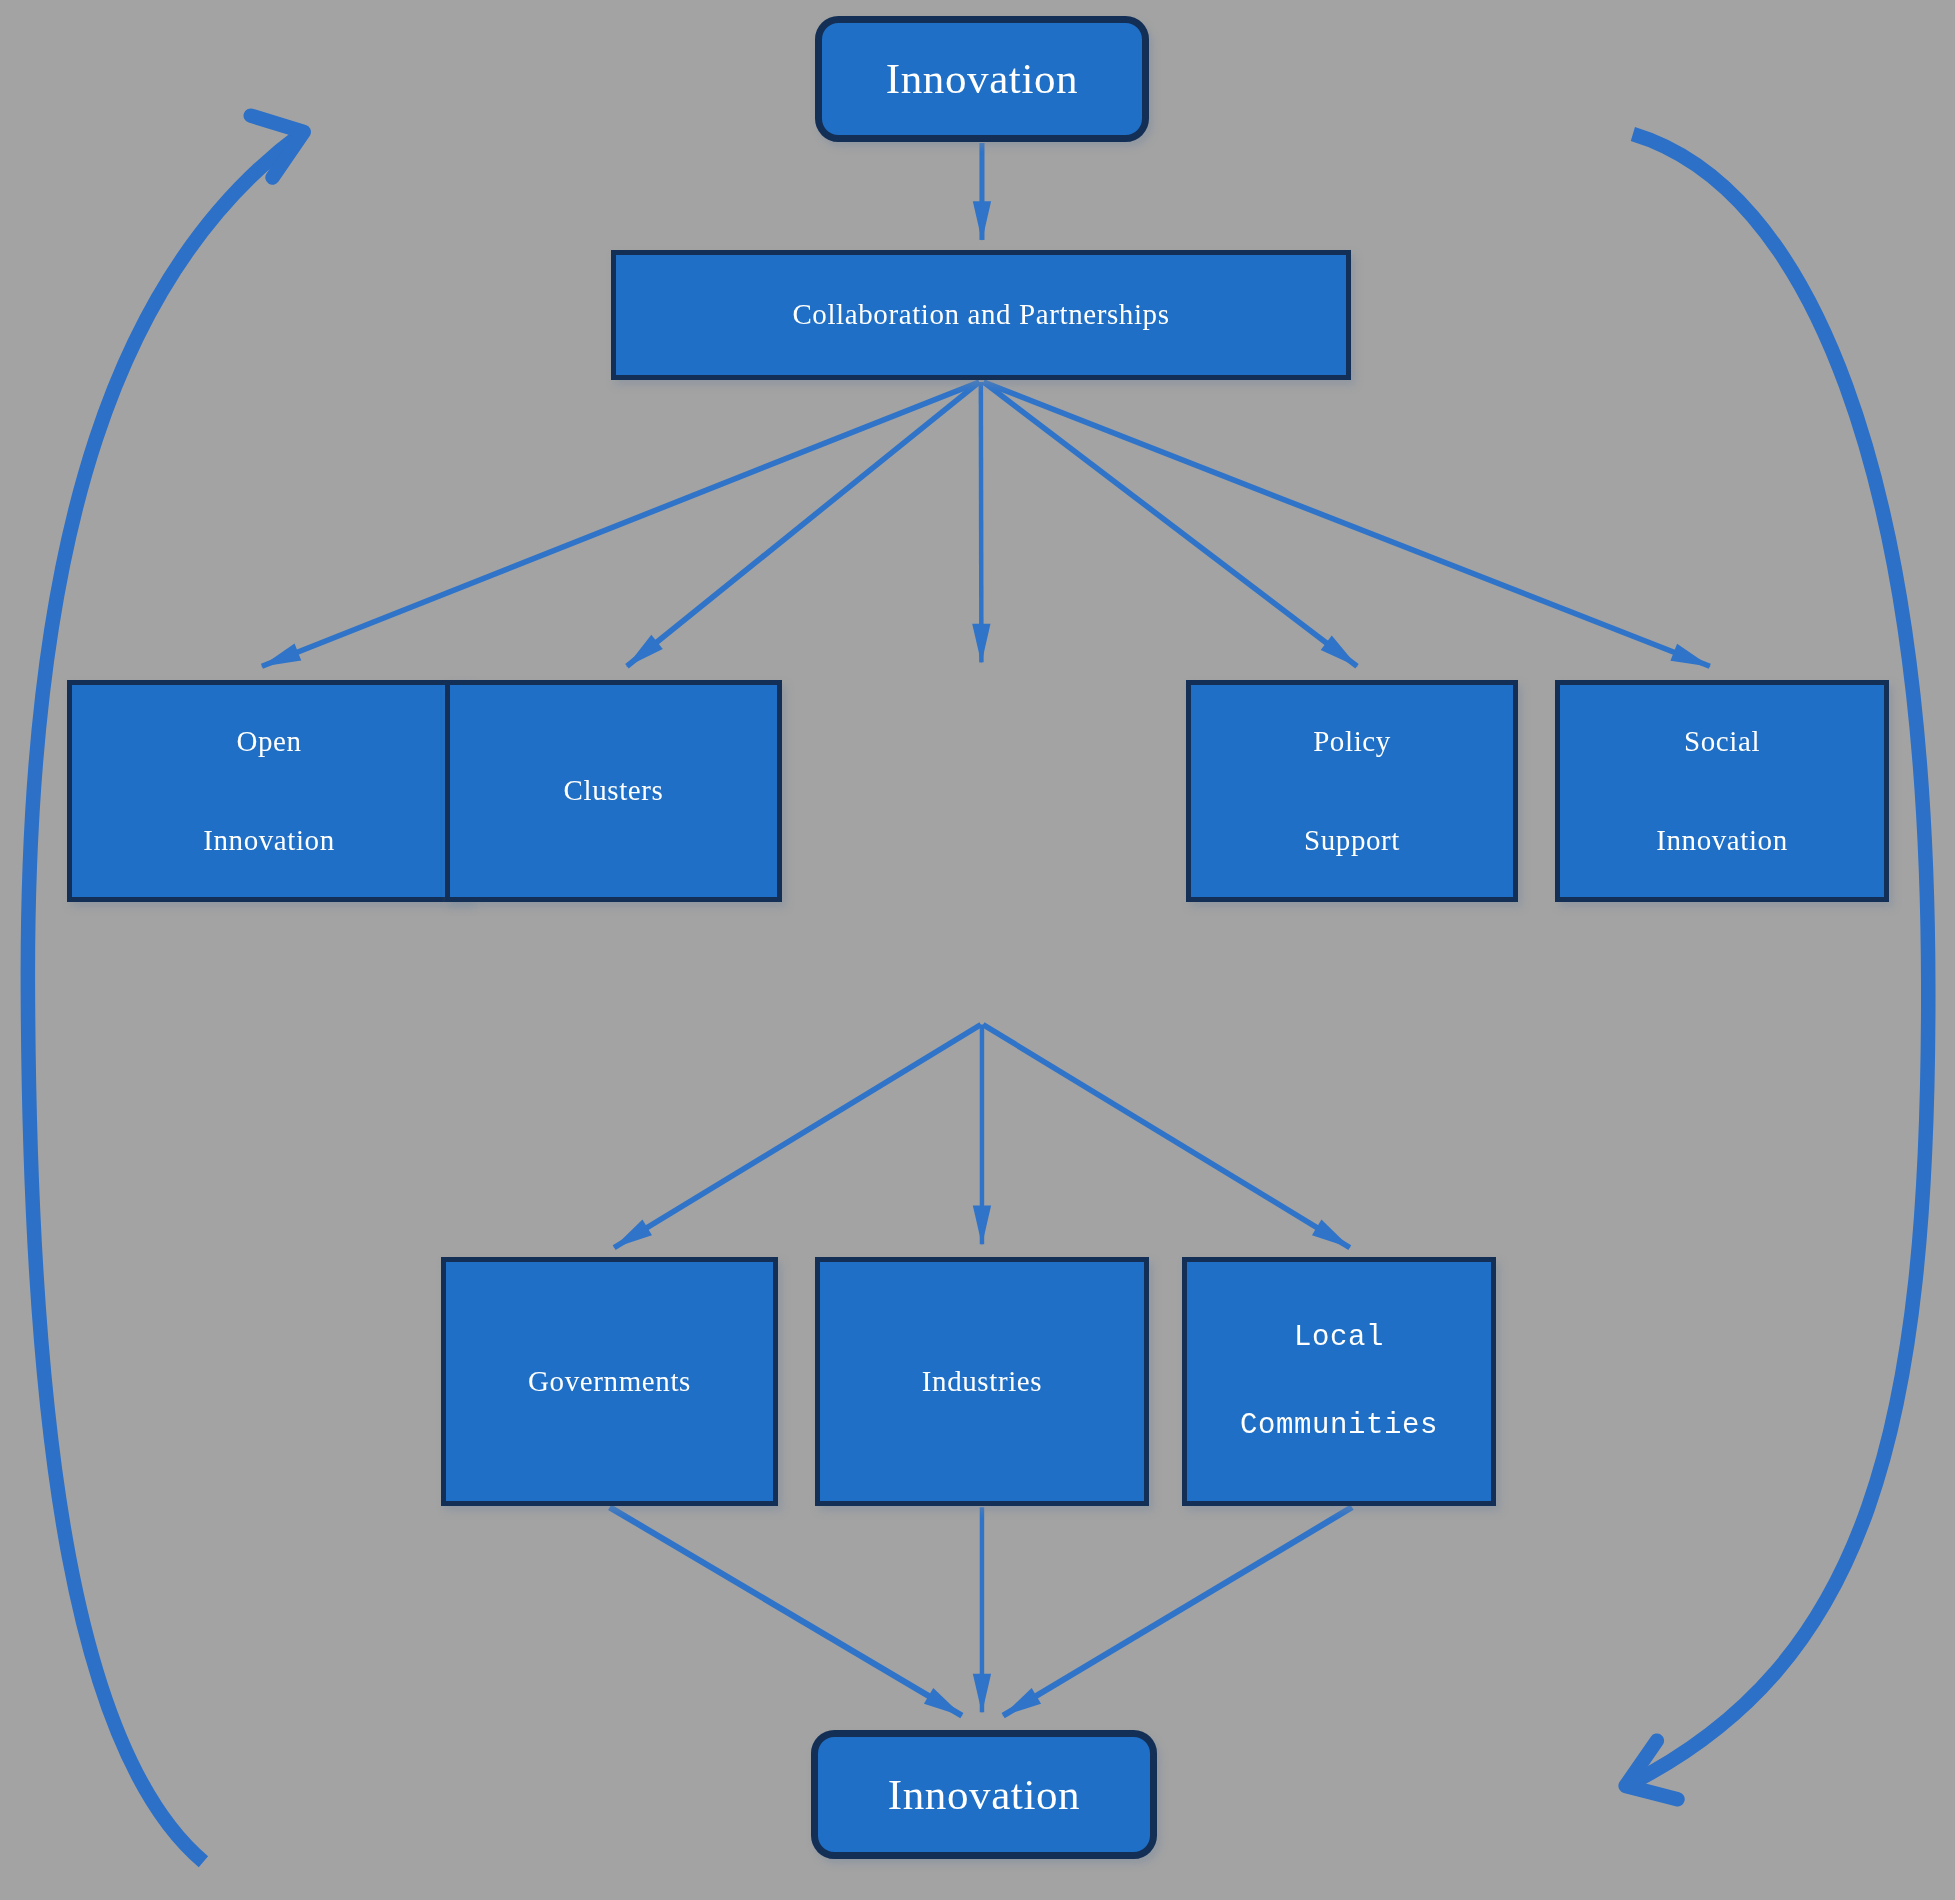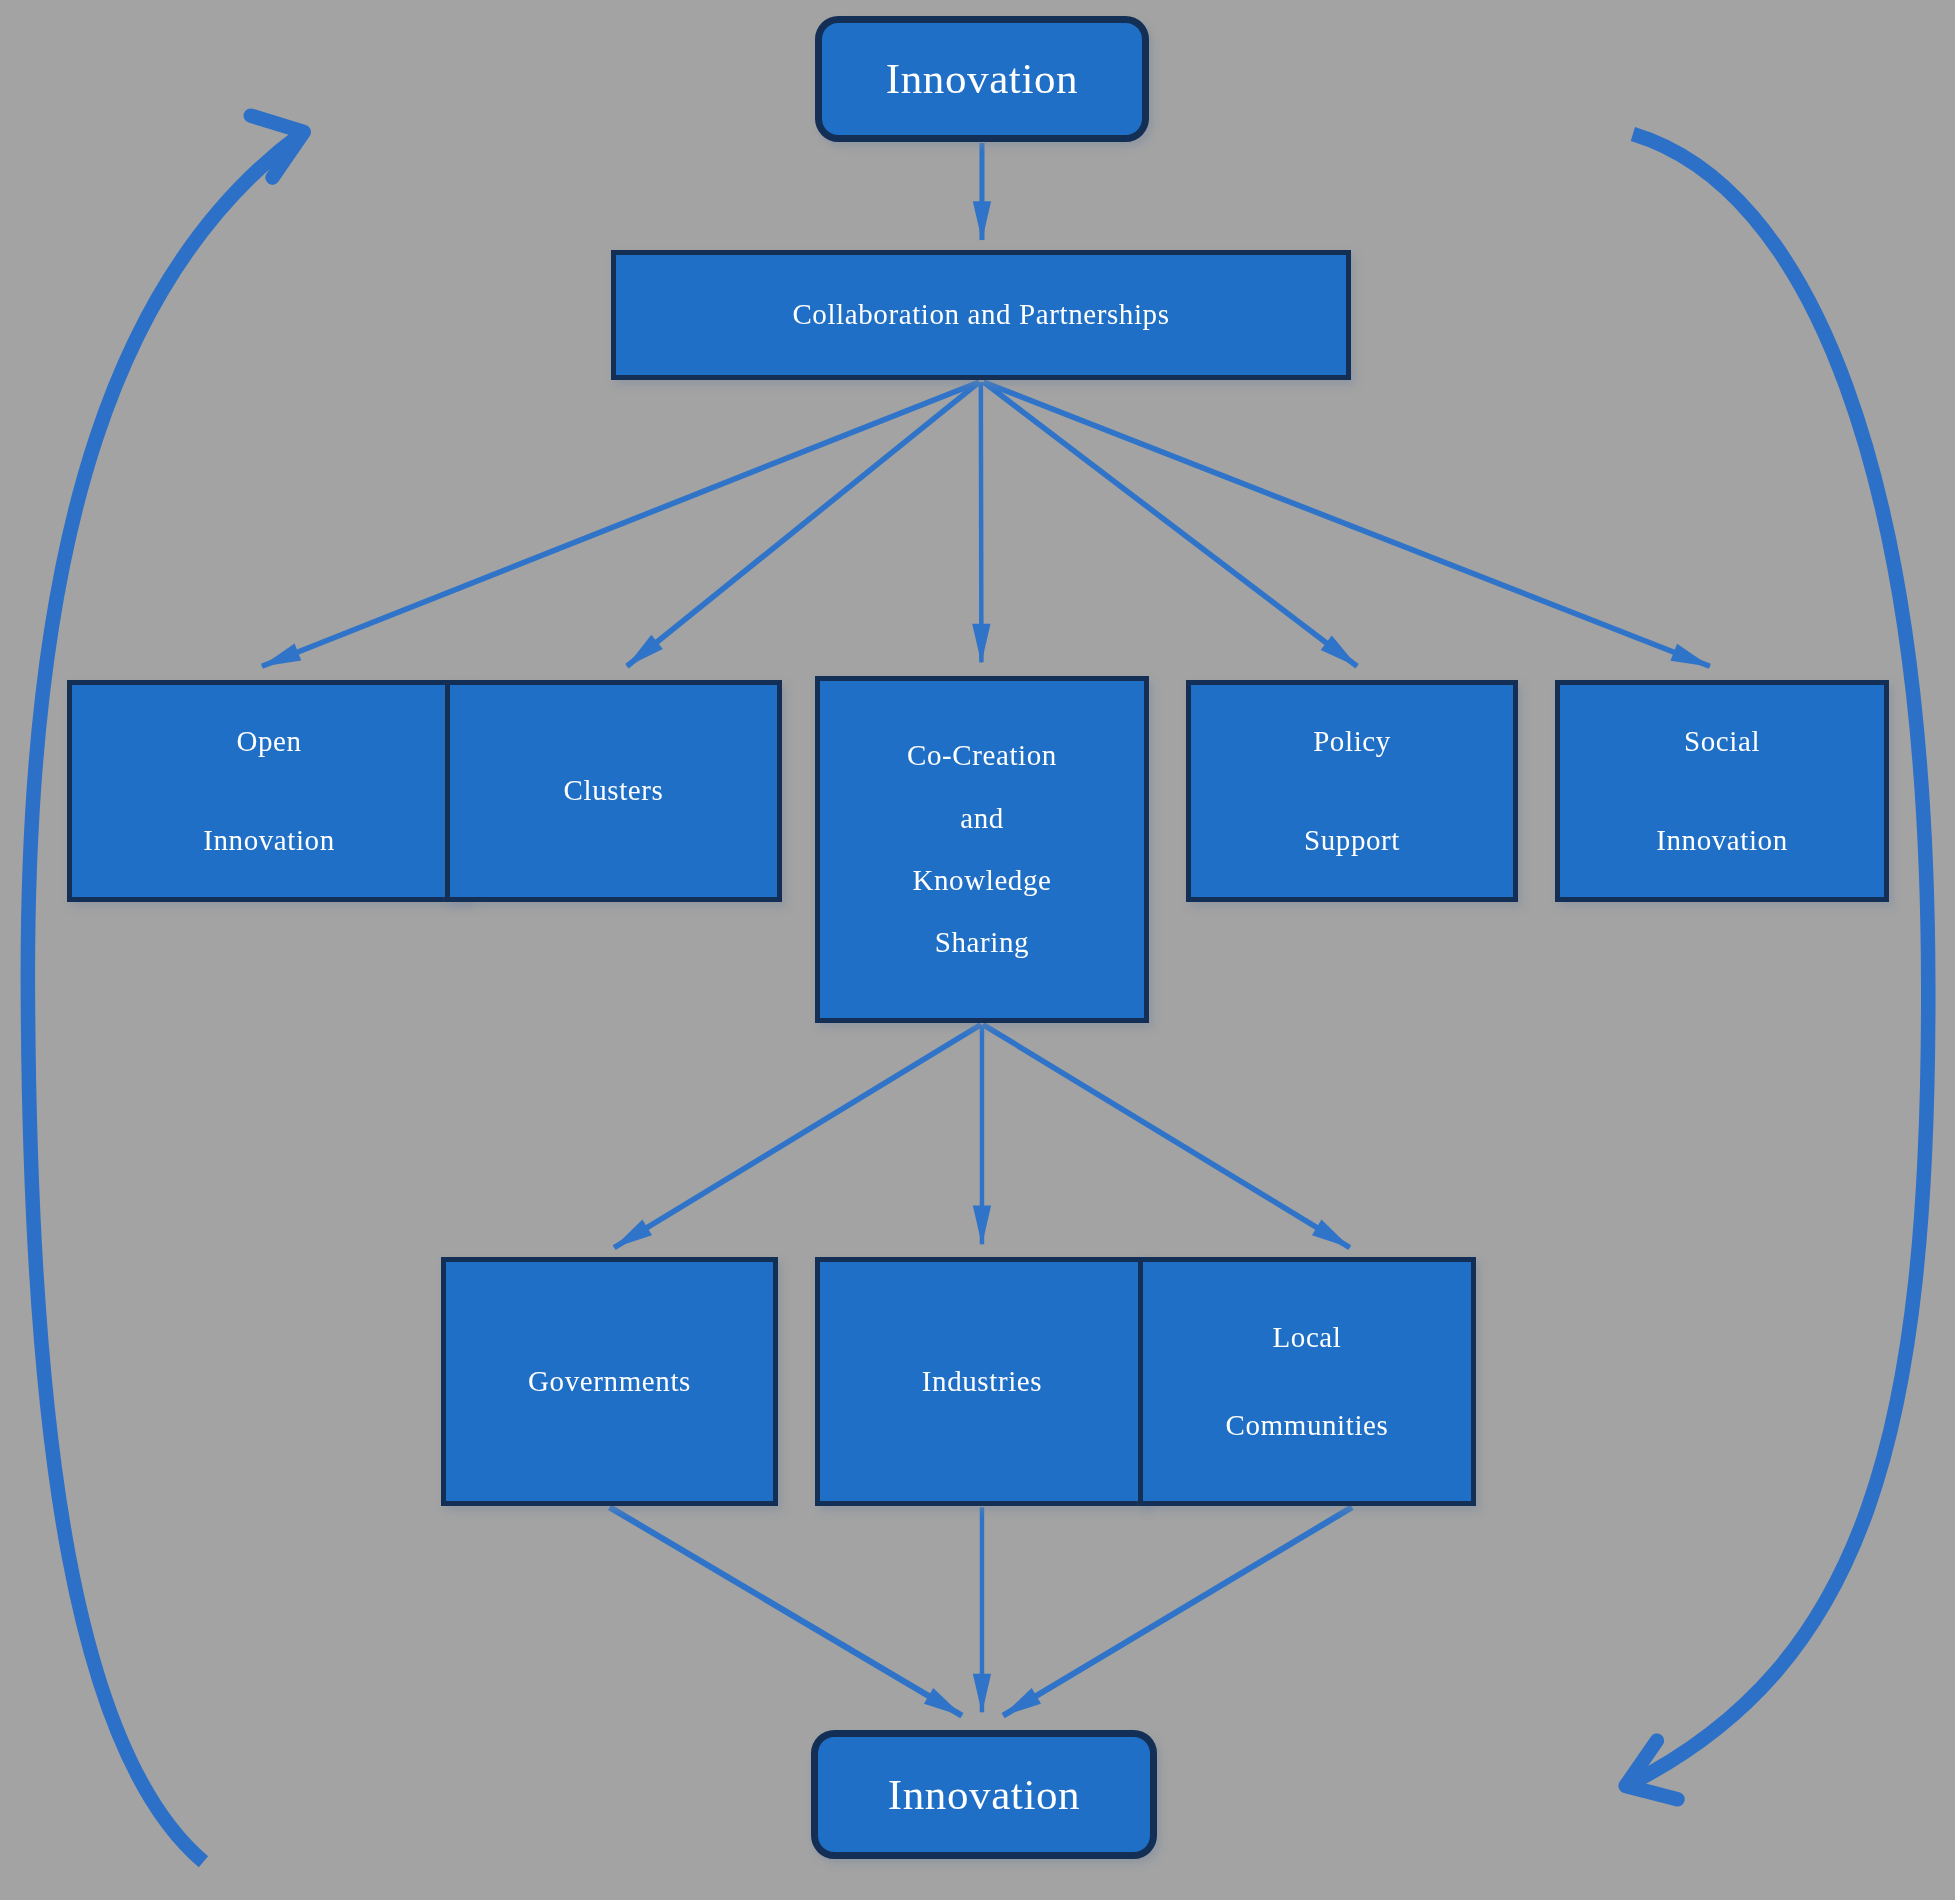--- a/index.html
+++ b/index.html
@@ -39,21 +39,21 @@
   
   .n-innovation-top   {left:815px; top:15.6px;   width:334px;  height:126px;}
   .n-collaboration    {left:611px; top:250px;  width:740px; height:130px;}
   .n-open-innovation  {left:67px;  top:680px; width:404px;  height:222px;}
   .n-clusters         {left:445px;  top:680px; width:337px;  height:222px;}
   .n-cocreation       {left:815px; top:676px; width:334px;  height:347px;}
   .n-policy           {left:1186px; top:680px; width:332px;  height:222px;}
   .n-social           {left:1555px; top:680px; width:334px;  height:222px;}
   .n-governments      {left:441px;  top:1257px; width:337px;  height:249px;}
   .n-industries       {left:815px; top:1257px; width:334px;  height:249px;}
-  .n-local-communities{left:1138px; top:1257px; width:338px;  height:249px;}
+  .n-local-communities{left:1182px; top:1257px; width:314px;  height:249px;font-family:Liberation Mono, monospace;}
   .n-innovation-bottom{left:811px; top:1730px; width:346px;  height:129px;}
 </style>
 </head>
 <body>
 
 <div class="diagram">
 
   <svg class="edges-layer" viewBox="0 0 3508 3410" xmlns="http://www.w3.org/2000/svg">
     <defs>
       <marker id="tri" viewBox="0 0 12 10" refX="11.2" refY="5" markerWidth="100" markerHeight="62" markerUnits="userSpaceOnUse" orient="auto">
@@ -97,26 +97,20 @@
 
   <div class="node gap2 n-open-innovation">
     <span>Open</span>
     <span>Innovation</span>
   </div>
 
   <div class="node n-clusters">
     <span>Clusters</span>
   </div>
 
-  <div class="node gap4 n-cocreation">
-    <span>Co-Creation</span>
-    <span>and</span>
-    <span>Knowledge</span>
-    <span>Sharing</span>
-  </div>
 
   <div class="node gap2 n-policy">
     <span>Policy</span>
     <span>Support</span>
   </div>
 
   <div class="node gap2 n-social">
     <span>Social</span>
     <span>Innovation</span>
   </div>

